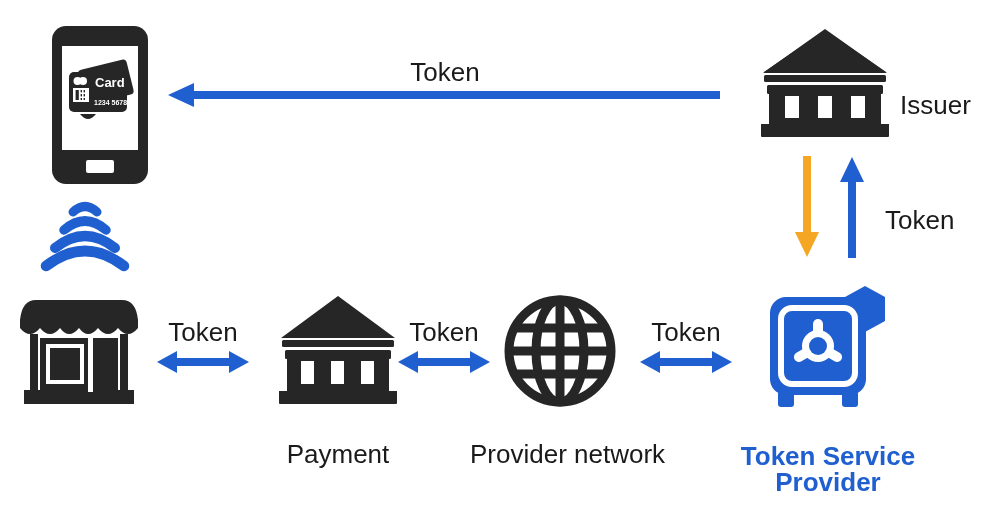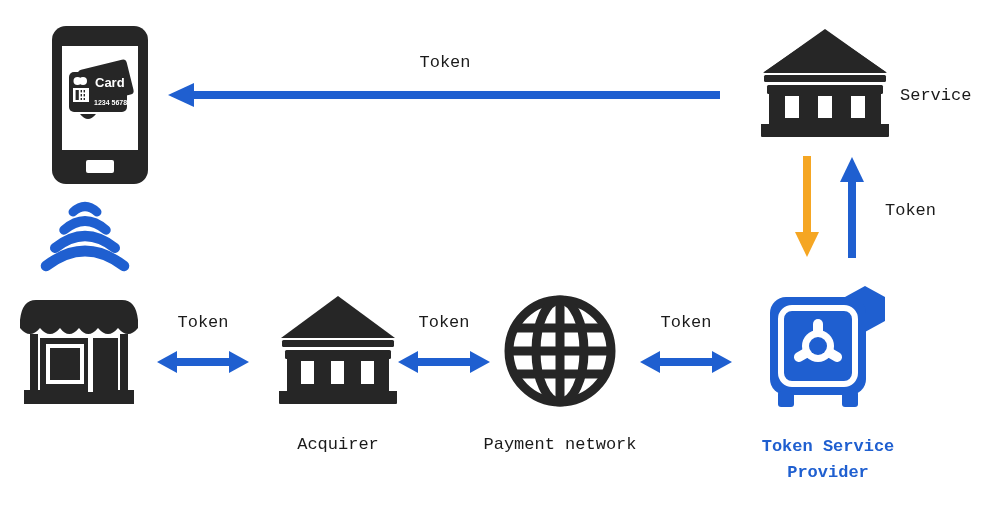--- a/index.html
+++ b/index.html
@@ -15,25 +15,26 @@
     position: relative;
     width: 1000px;
     height: 507px;
     background: #ffffff;
     overflow: hidden;
   }
   .node { position: absolute; }
   .lbl {
     position: absolute;
     color: #1a1a1a;
-    font-family: Liberation Mono, monospace;
-    font-size: 17px;
+    font-family: Liberation Sans, sans-serif;
+    font-size: 26px;
     line-height: 26px;
     white-space: pre;
     text-align: center;
+    margin-top: 9px;
   }
   .lbl-orange { color: #F5A623; }
   .lbl-blue   { color: #1F5FD0; font-weight: bold; }
   svg { display: block; overflow: visible; }
 </style>
 </head>
 <body>
 
 <div id="canvas">
 
@@ -118,21 +119,21 @@
       <g fill="#ffffff">
         <rect x="25" y="68" width="14" height="22"></rect>
         <rect x="58" y="68" width="14" height="22"></rect>
         <rect x="91" y="68" width="14" height="22"></rect>
         <rect x="0" y="88" width="9" height="8"></rect>
         <rect x="121" y="88" width="9" height="8"></rect>
       </g>
     </svg>
   </div>
 
-  <div class="lbl" style="left:900px; top:83px; width:96px; text-align:left;">Service</div>
+  <div class="lbl" style="left:900px; top:83px; width:96px; text-align:left;">Issuer</div>
 
   <div class="node" style="left:168px; top:80px;">
     <svg width="556" height="32" viewBox="0 0 556 32">
       <g fill="#1F5FD0">
         <rect x="22" y="11" width="530" height="8"></rect>
         <path d="M0 15 L26 3 L26 27 Z"></path>
       </g>
     </svg>
   </div>
   <div class="lbl" style="left:385px; top:50px; width:120px;">Token</div>
@@ -207,21 +208,21 @@
       </g>
       <g fill="#ffffff">
         <rect x="23" y="67" width="13" height="23"></rect>
         <rect x="53" y="67" width="13" height="23"></rect>
         <rect x="83" y="67" width="13" height="23"></rect>
         <rect x="0" y="88" width="9" height="9"></rect>
         <rect x="111" y="88" width="9" height="9"></rect>
       </g>
     </svg>
   </div>
-  <div class="lbl" style="left:278px; top:432px; width:120px;">Acquirer</div>
+  <div class="lbl" style="left:278px; top:432px; width:120px;">Payment</div>
 
   <div class="node" style="left:398px; top:348px;">
     <svg width="92" height="28" viewBox="0 0 92 28">
       <g fill="#1F5FD0">
         <rect x="18" y="10" width="56" height="8"></rect>
         <path d="M0 14 L20 3 L20 25 Z"></path>
         <path d="M92 14 L72 3 L72 25 Z"></path>
       </g>
     </svg>
   </div>
@@ -232,21 +233,21 @@
       <g fill="none" stroke="#262626" stroke-width="9">
         <circle cx="56" cy="56" r="51"></circle>
         <ellipse cx="56" cy="56" rx="24" ry="51"></ellipse>
         <line x1="56" y1="5" x2="56" y2="107"></line>
         <line x1="10" y1="33" x2="102" y2="33"></line>
         <line x1="5" y1="56" x2="107" y2="56"></line>
         <line x1="10" y1="79" x2="102" y2="79"></line>
       </g>
     </svg>
   </div>
-  <div class="lbl" style="left:470px; top:432px; width:180px;">Payment network</div>
+  <div class="lbl" style="left:470px; top:432px; width:180px;">Provider network</div>
 
   <div class="node" style="left:640px; top:348px;">
     <svg width="92" height="28" viewBox="0 0 92 28">
       <g fill="#1F5FD0">
         <rect x="18" y="10" width="56" height="8"></rect>
         <path d="M0 14 L20 3 L20 25 Z"></path>
         <path d="M92 14 L72 3 L72 25 Z"></path>
       </g>
     </svg>
   </div>

